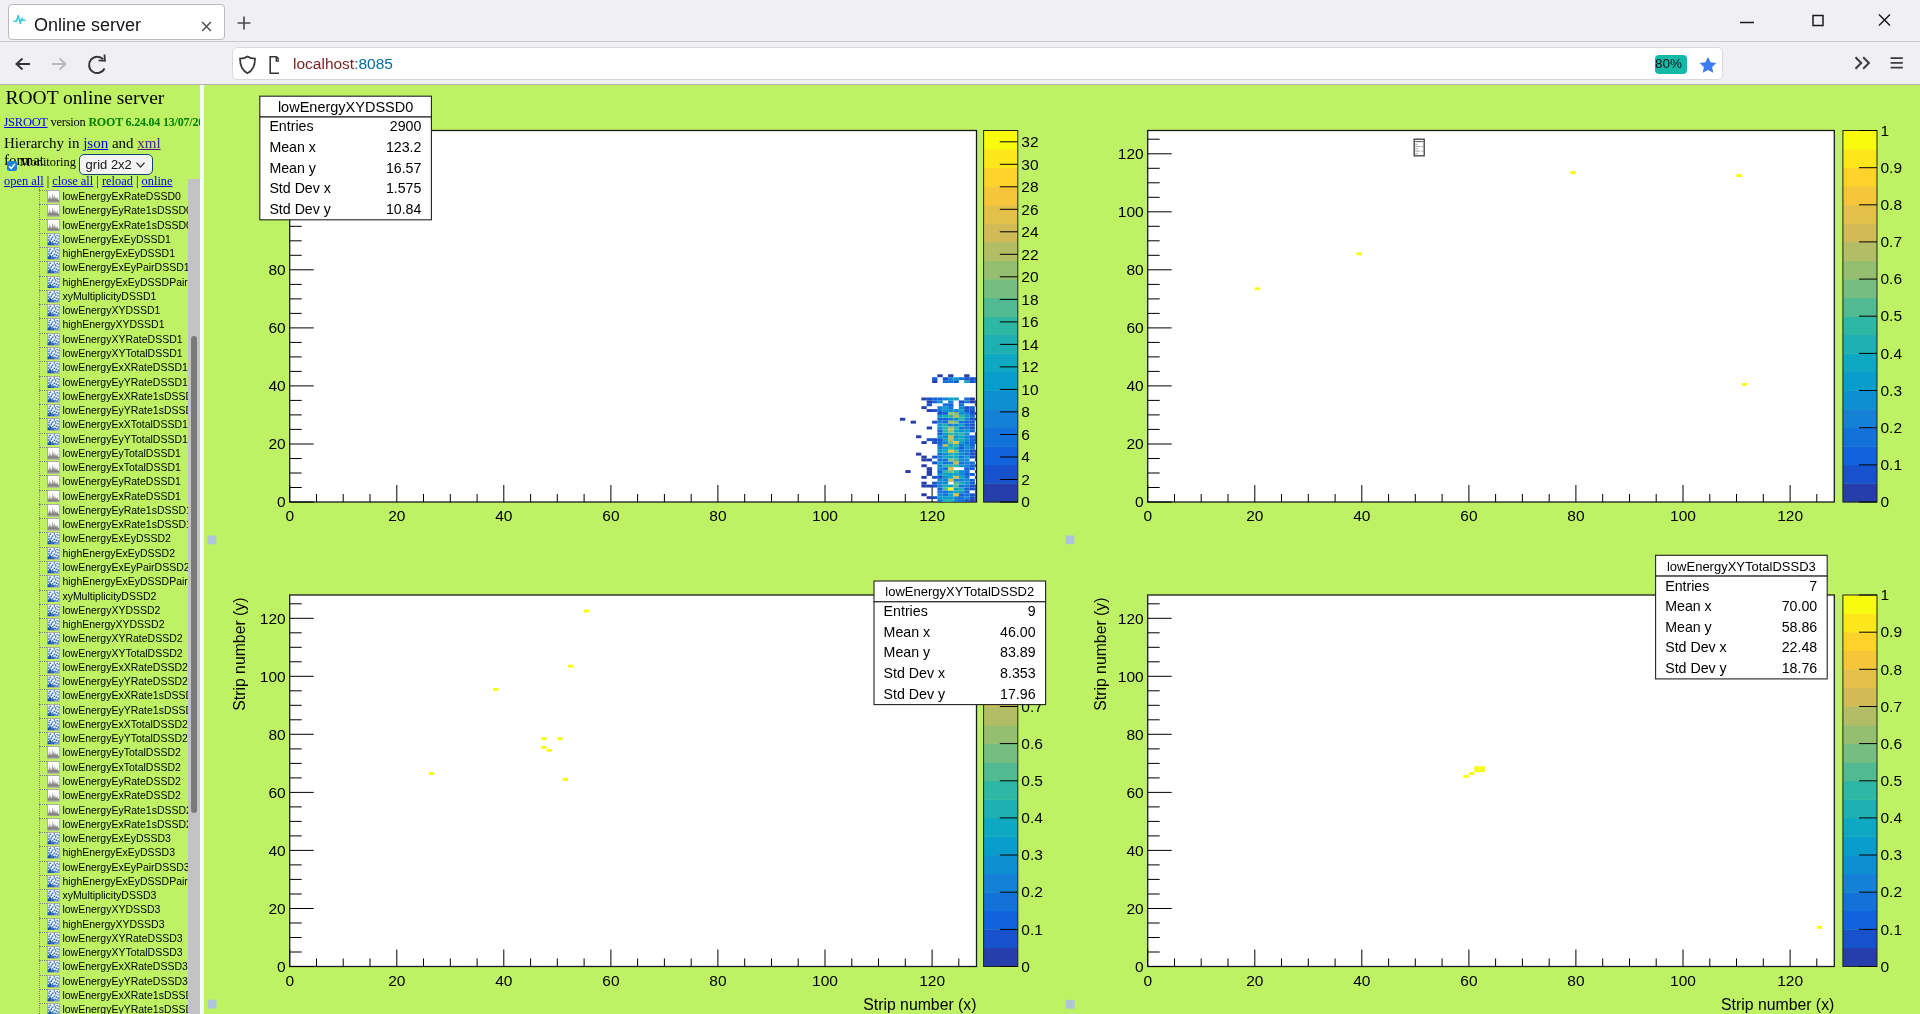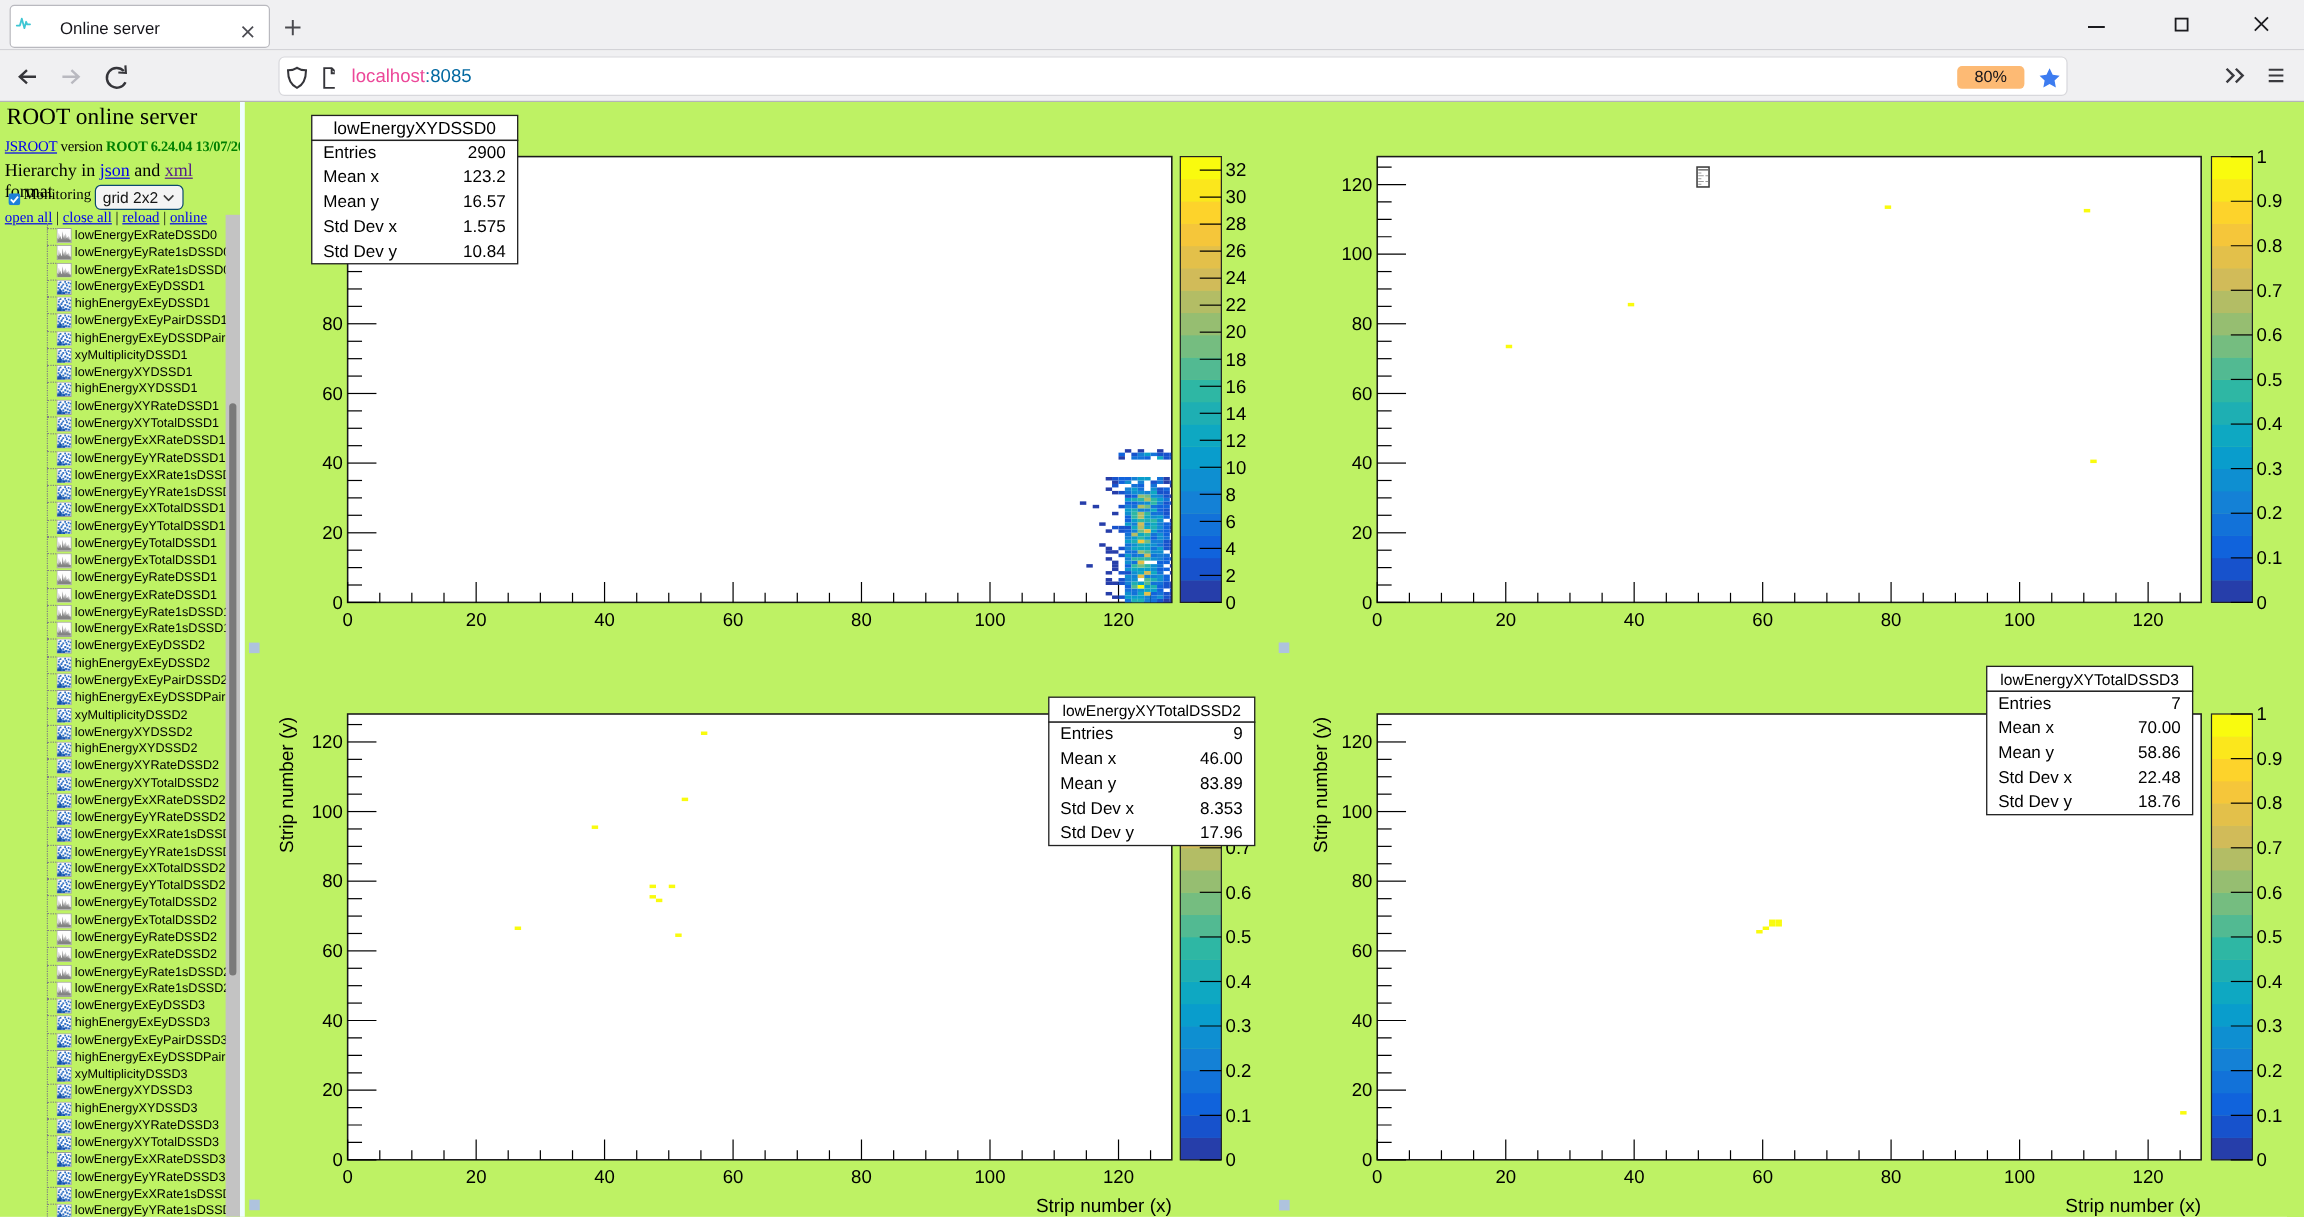--- a/index.html
+++ b/index.html
@@ -1,23 +1,23 @@
 <!DOCTYPE html>
 <html><head><meta charset="utf-8"><title>Online server</title>
 <style>
 *{margin:0;padding:0;box-sizing:border-box}
 html,body{width:1920px;height:1014px;overflow:hidden;font-family:"Liberation Sans",sans-serif}
 #tabbar{position:absolute;left:0;top:0;width:1920px;height:42px;background:#f0f0f2;border-bottom:1px solid #ccccd0}
 #tab{position:absolute;left:8px;top:3.5px;width:217px;height:36px;background:#fff;border:1px solid #b9b9bf;border-radius:4px}
-#tabtitle{position:absolute;left:41px;top:10.5px;font-size:14px;color:#15141a}
+#tabtitle{position:absolute;left:25px;top:10.5px;font-size:18px;color:#15141a}
 #navbar{position:absolute;left:0;top:42px;width:1920px;height:43px;background:#f0f0f2;border-bottom:1px solid #b4b4b8}
 #urlbar{position:absolute;left:232px;top:4.5px;width:1491px;height:33px;background:#fff;border:1px solid #d8d8dc;border-radius:5px}
 #url{position:absolute;left:60px;top:7px;font-size:15.5px}
-#url b{font-weight:normal;color:#ec4899} #url i{font-style:normal;color:#0369a1}
-#zoombadge{position:absolute;right:35px;top:7.5px;width:56px;height:18.5px;background:#fdba74;border-radius:4px;font-size:13.5px;color:#15141a;text-align:center;line-height:18.5px}
+#url b{font-weight:normal;color:#7f1d1d} #url i{font-style:normal;color:#0369a1}
+#zoombadge{position:absolute;right:35px;top:7.5px;width:32px;height:18.5px;background:#14b8a6;border-radius:4px;font-size:13.5px;color:#15141a;line-height:18.5px}
 #content{position:absolute;left:0;top:85px;width:1920px;height:929px;background:#bef264}
 #sidebar{position:absolute;left:0;top:0;width:200px;height:929px;overflow:hidden;font-family:"Liberation Serif",serif}
 #sbtitle{position:absolute;left:5.5px;top:2px;font-size:19.5px;color:#000}
 #sbver{position:absolute;left:3.5px;top:30.4px;font-size:12.4px;width:196.2px;white-space:nowrap;overflow:hidden;letter-spacing:-0.2px}
 #sbhier{position:absolute;left:4px;top:50.2px;font-size:15px}
 #sbmon{position:absolute;left:0;top:69px;font-size:12.4px;height:22px}
 #cb{position:absolute;left:6.8px;top:6px}
 #monlab{position:absolute;left:19.5px;top:1px}
 #sel{position:absolute;left:78.6px;top:0;width:74px;height:20.5px;background:#f4f4f4;border:1px solid #0c4a6e;border-radius:5px;font-family:"Liberation Sans",sans-serif;font-size:13px;color:#151515;padding:2.2px 0 0 6px}
 #sblinks{position:absolute;left:4px;top:88.6px;font-size:12.4px}

